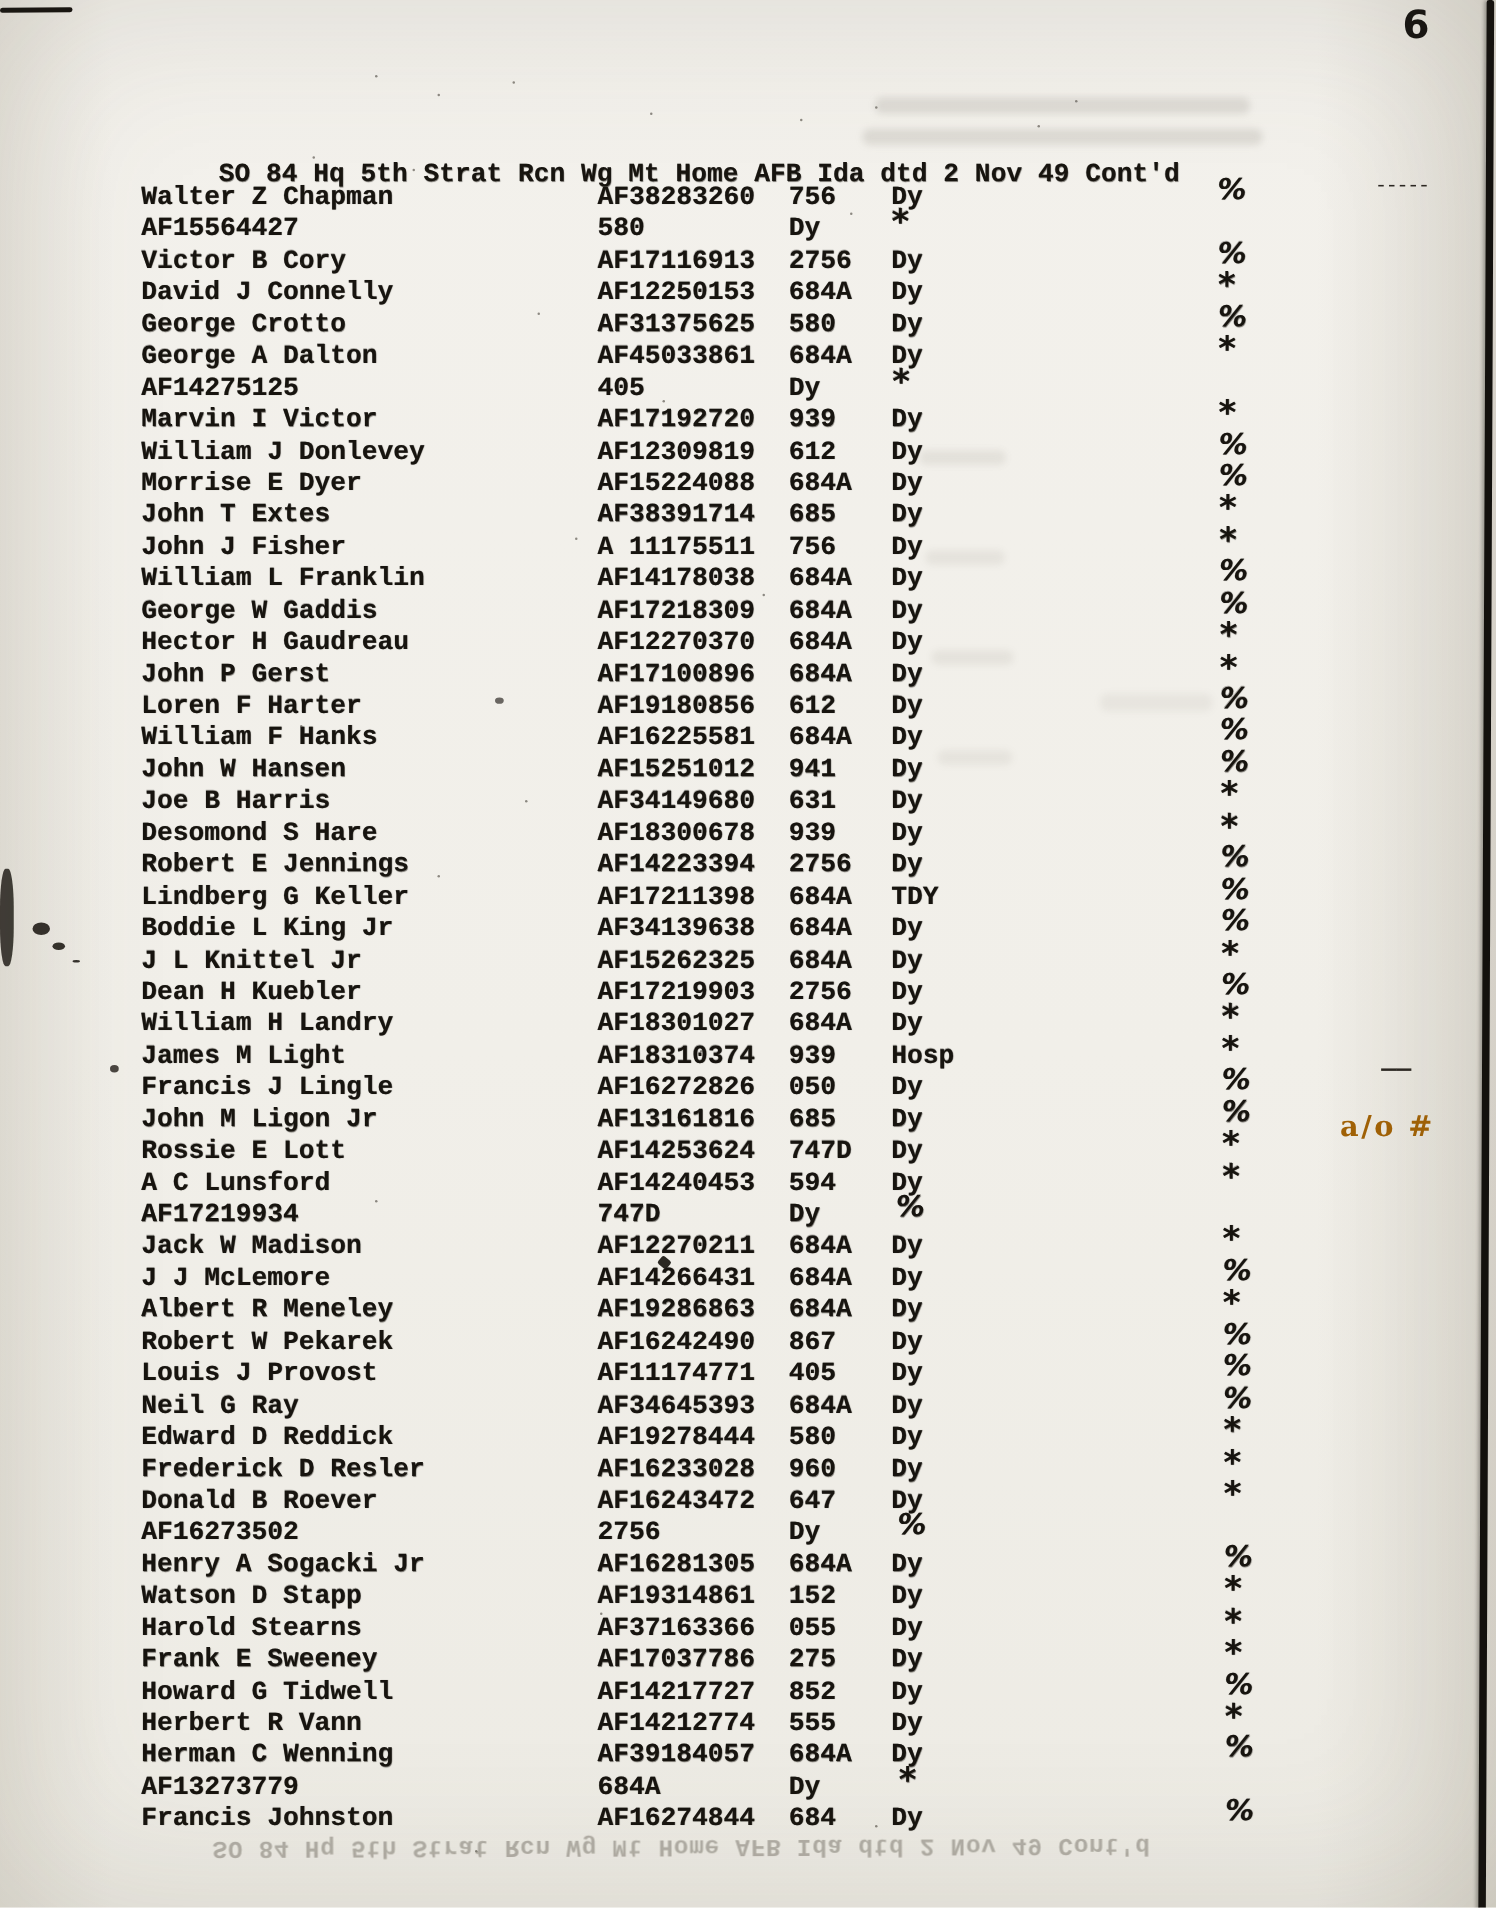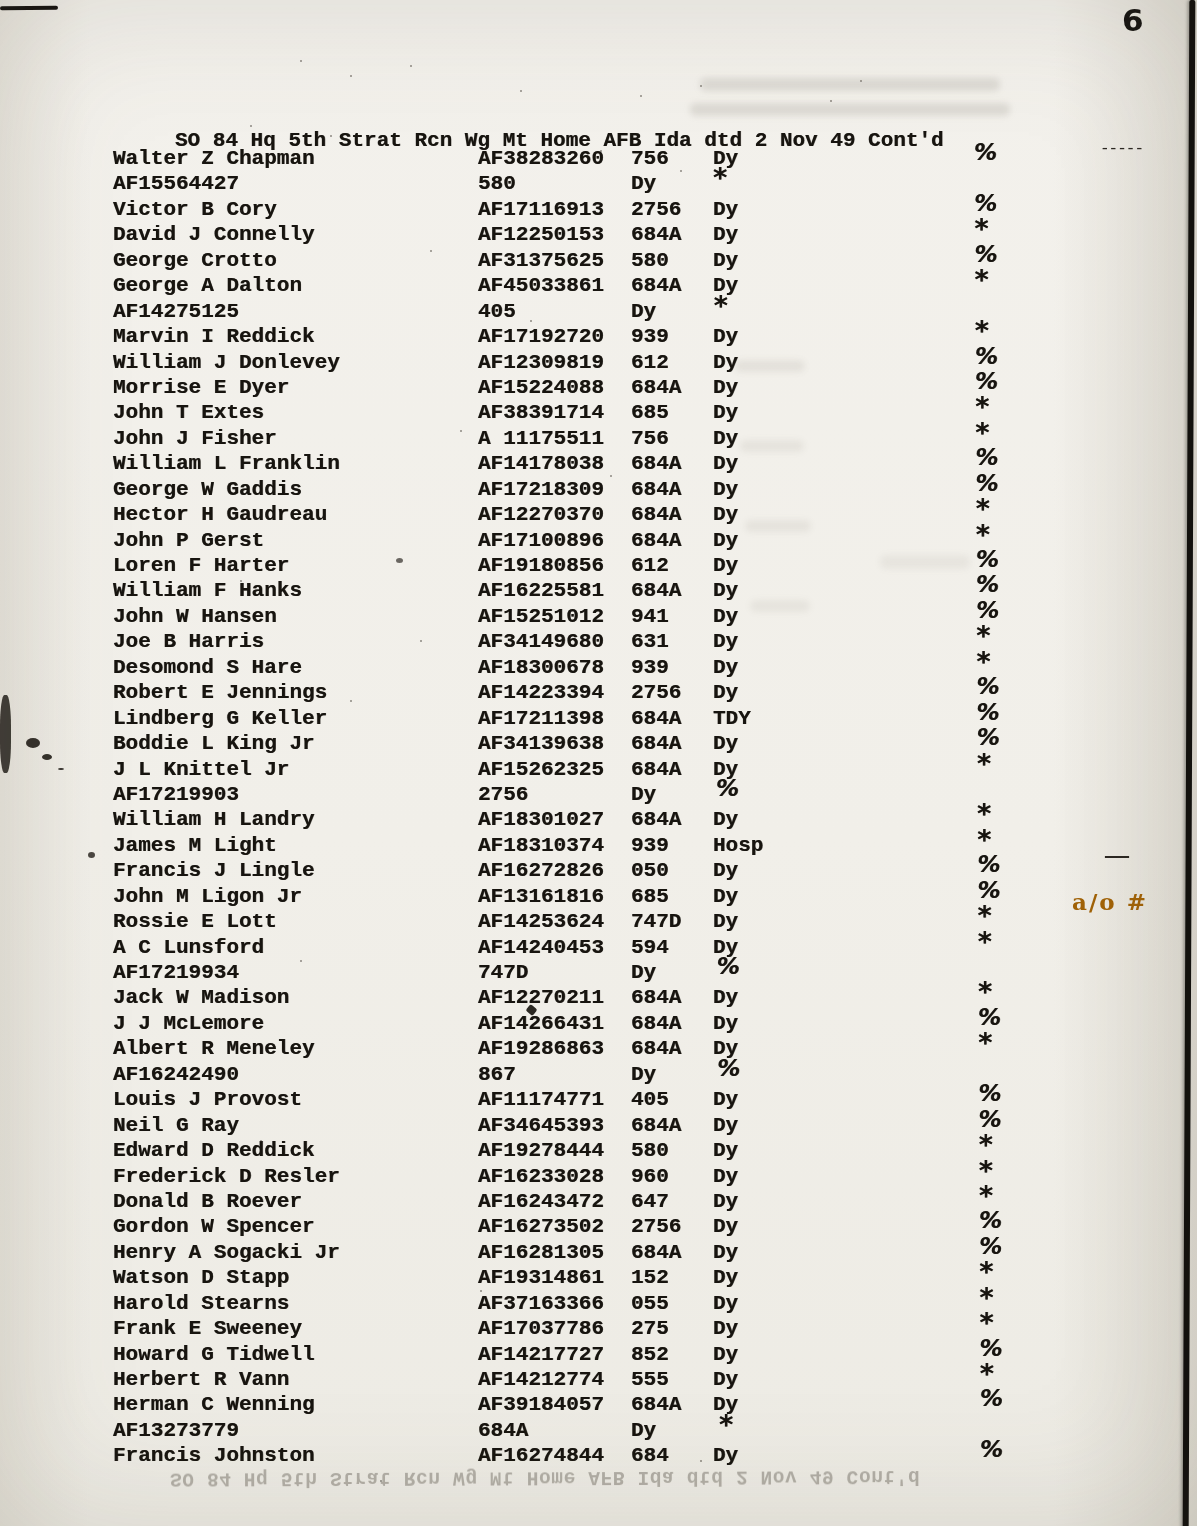--- a/index.html
+++ b/index.html
@@ -147,21 +147,21 @@
     </div>
 
     <div class="row typed">
       <span class="cell">AF14275125</span>
       <span class="cell">405</span>
       <span class="cell">Dy</span>
       <span class="cell mark mark-star" style="transform: translateY(-6px) translateX(0.7px);">*</span>
     </div>
 
     <div class="row typed">
-      <span class="cell">Marvin I Reddick</span>
+      <span class="cell">Marvin I Victor</span>
       <span class="cell">AF17192720</span>
       <span class="cell">939</span>
       <span class="cell">Dy</span>
       <span class="cell mark mark-star" style="transform: translateY(-6px) translateX(0.8px);">*</span>
     </div>
 
     <div class="row typed">
       <span class="cell">William J Donlevey</span>
       <span class="cell">AF12309819</span>
       <span class="cell">612</span>
@@ -291,20 +291,21 @@
 
     <div class="row typed">
       <span class="cell">J L Knittel Jr</span>
       <span class="cell">AF15262325</span>
       <span class="cell">684A</span>
       <span class="cell">Dy</span>
       <span class="cell mark mark-star" style="transform: translateY(-6px) translateX(2.9px);">*</span>
     </div>
 
     <div class="row typed">
+      <span class="cell">Dean H Kuebler</span>
       <span class="cell">AF17219903</span>
       <span class="cell">2756</span>
       <span class="cell">Dy</span>
       <span class="cell mark mark-pct" style="transform: translateY(-6px) translateX(3px);">%</span>
     </div>
 
     <div class="row typed">
       <span class="cell">William H Landry</span>
       <span class="cell">AF18301027</span>
       <span class="cell">684A</span>
@@ -377,20 +378,21 @@
 
     <div class="row typed">
       <span class="cell">Albert R Meneley</span>
       <span class="cell">AF19286863</span>
       <span class="cell">684A</span>
       <span class="cell">Dy</span>
       <span class="cell mark mark-star" style="transform: translateY(-6px) translateX(4.2px);">*</span>
     </div>
 
     <div class="row typed">
+      <span class="cell">Robert W Pekarek</span>
       <span class="cell">AF16242490</span>
       <span class="cell">867</span>
       <span class="cell">Dy</span>
       <span class="cell mark mark-pct" style="transform: translateY(-6px) translateX(4.3px);">%</span>
     </div>
 
     <div class="row typed">
       <span class="cell">Louis J Provost</span>
       <span class="cell">AF11174771</span>
       <span class="cell">405</span>
@@ -424,21 +426,20 @@
 
     <div class="row typed">
       <span class="cell">Donald B Roever</span>
       <span class="cell">AF16243472</span>
       <span class="cell">647</span>
       <span class="cell">Dy</span>
       <span class="cell mark mark-star" style="transform: translateY(-6px) translateX(4.9px);">*</span>
     </div>
 
     <div class="row typed">
-      <span class="cell">Gordon W Spencer</span>
       <span class="cell">AF16273502</span>
       <span class="cell">2756</span>
       <span class="cell">Dy</span>
       <span class="cell mark mark-pct" style="transform: translateY(-6px) translateX(5px);">%</span>
     </div>
 
     <div class="row typed">
       <span class="cell">Henry A Sogacki Jr</span>
       <span class="cell">AF16281305</span>
       <span class="cell">684A</span>

